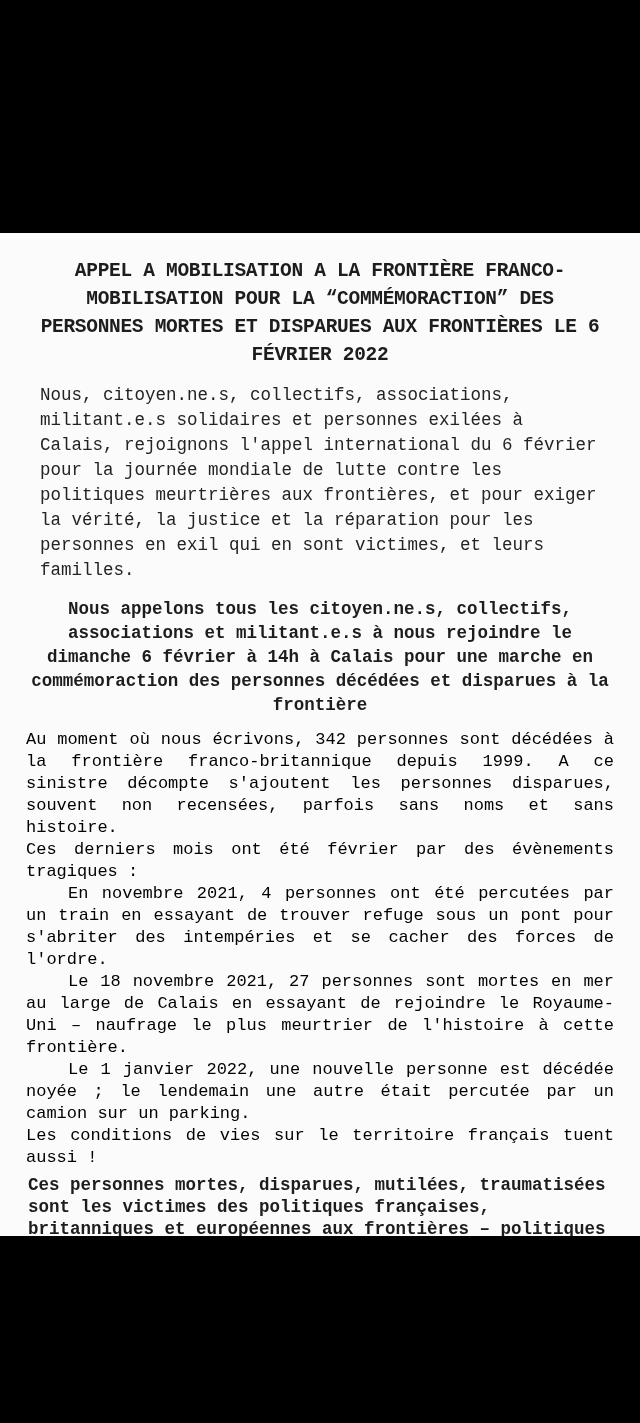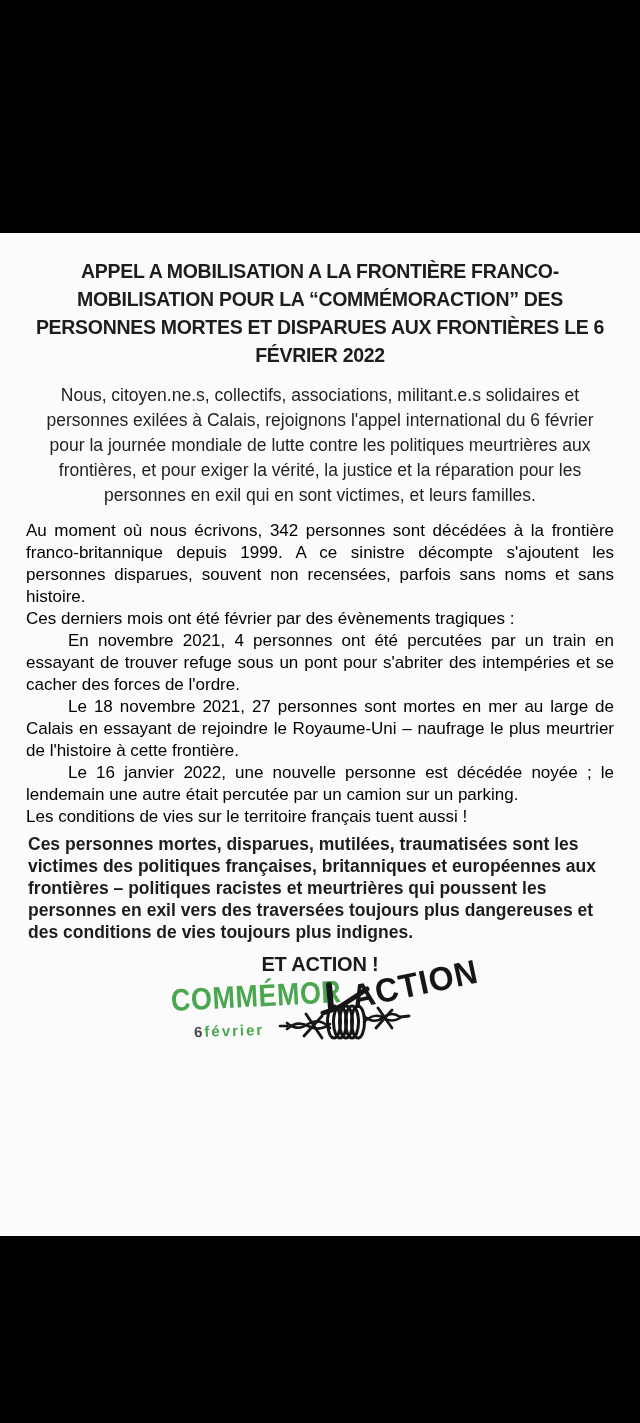--- a/index.html
+++ b/index.html
@@ -1,21 +1,21 @@
 <!DOCTYPE html>
 <html><head>
 <meta charset="utf-8">
 <style>
   html,body{margin:0;padding:0;background:#000;}
   .screen{
     position:relative;
     width:640px;height:1423px;
     margin:0 auto;
     background:#000;
-    font-family:Liberation Sans, sans-serif;
+    font-family:Liberation Mono, monospace;
     overflow:hidden;
   }
   .letterbox{position:absolute;left:0;width:100%;background:#000;}
   .letterbox.top{top:0;height:233px;}
   .letterbox.bottom{top:1236px;height:187px;}
   .paper{
     position:absolute;left:0;top:233px;
     width:640px;height:1003px;
     background:#fbfbfb;
     color:#232323;
@@ -29,21 +29,21 @@
     text-align:center;
     font-weight:bold;
     font-size:19.5px;
     line-height:28px;
     letter-spacing:-0.3px;
     color:#1d1d1d;
   }
   .intro{
     max-width:560px;
     margin:14px auto 0;
-    text-align:center;
+    text-align:left;
     font-size:17.5px;
     line-height:25px;
   }
   .call{
     max-width:584px;
     margin:14px auto 0;
     text-align:center;
     font-weight:bold;
     font-size:17.5px;
     line-height:24px;
@@ -117,27 +117,28 @@
 
     <h1 class="title">
       <div>APPEL A MOBILISATION A LA FRONTIÈRE FRANCO-</div>
       <div>MOBILISATION POUR LA “COMMÉMORACTION” DES</div>
       <div>PERSONNES MORTES ET DISPARUES AUX FRONTIÈRES LE 6</div>
       <div>FÉVRIER 2022</div>
     </h1>
 
     <p class="intro">Nous, citoyen.ne.s, collectifs, associations, militant.e.s solidaires et personnes exilées à Calais, rejoignons l'appel international du 6 février pour la journée mondiale de lutte contre les politiques meurtrières aux frontières, et pour exiger la vérité, la justice et la réparation pour les personnes en exil qui en sont victimes, et leurs familles.</p>
 
+    <p class="call">Nous appelons tous les citoyen.ne.s, collectifs, associations et militant.e.s à nous rejoindre le dimanche 6 février à 14h à Calais pour une marche en commémoraction des personnes décédées et disparues à la frontière</p>
 
     <div class="bodyblock">
       <p>Au moment où nous écrivons, 342 personnes sont décédées à la frontière franco-britannique depuis 1999. A ce sinistre décompte s'ajoutent les personnes disparues, souvent non recensées, parfois sans noms et sans histoire.</p>
       <p>Ces derniers mois ont été février par des évènements tragiques :</p>
       <p class="indent">En novembre 2021, 4 personnes ont été percutées par un train en essayant de trouver refuge sous un pont pour s'abriter des intempéries et se cacher des forces de l'ordre.</p>
       <p class="indent">Le 18 novembre 2021, 27 personnes sont mortes en mer au large de Calais en essayant de rejoindre le Royaume-Uni – naufrage le plus meurtrier de l'histoire à cette frontière.</p>
-      <p class="indent">Le 16 janvier 2022, une nouvelle personne est décédée noyée ; le lendemain une autre était percutée par un camion sur un parking.</p>
+      <p class="indent">Le 1 janvier 2022, une nouvelle personne est décédée noyée ; le lendemain une autre était percutée par un camion sur un parking.</p>
       <p>Les conditions de vies sur le territoire français tuent aussi !</p>
     </div>
 
     <p class="victims">Ces personnes mortes, disparues, mutilées, traumatisées sont les victimes des politiques françaises, britanniques et européennes aux frontières – politiques racistes et meurtrières qui poussent les personnes en exil vers des traversées toujours plus dangereuses et des conditions de vies toujours plus indignes.</p>
 
     <h2 class="slogan">
       <div>ET ACTION !</div>
     </h2>
 
     <div class="logo">

